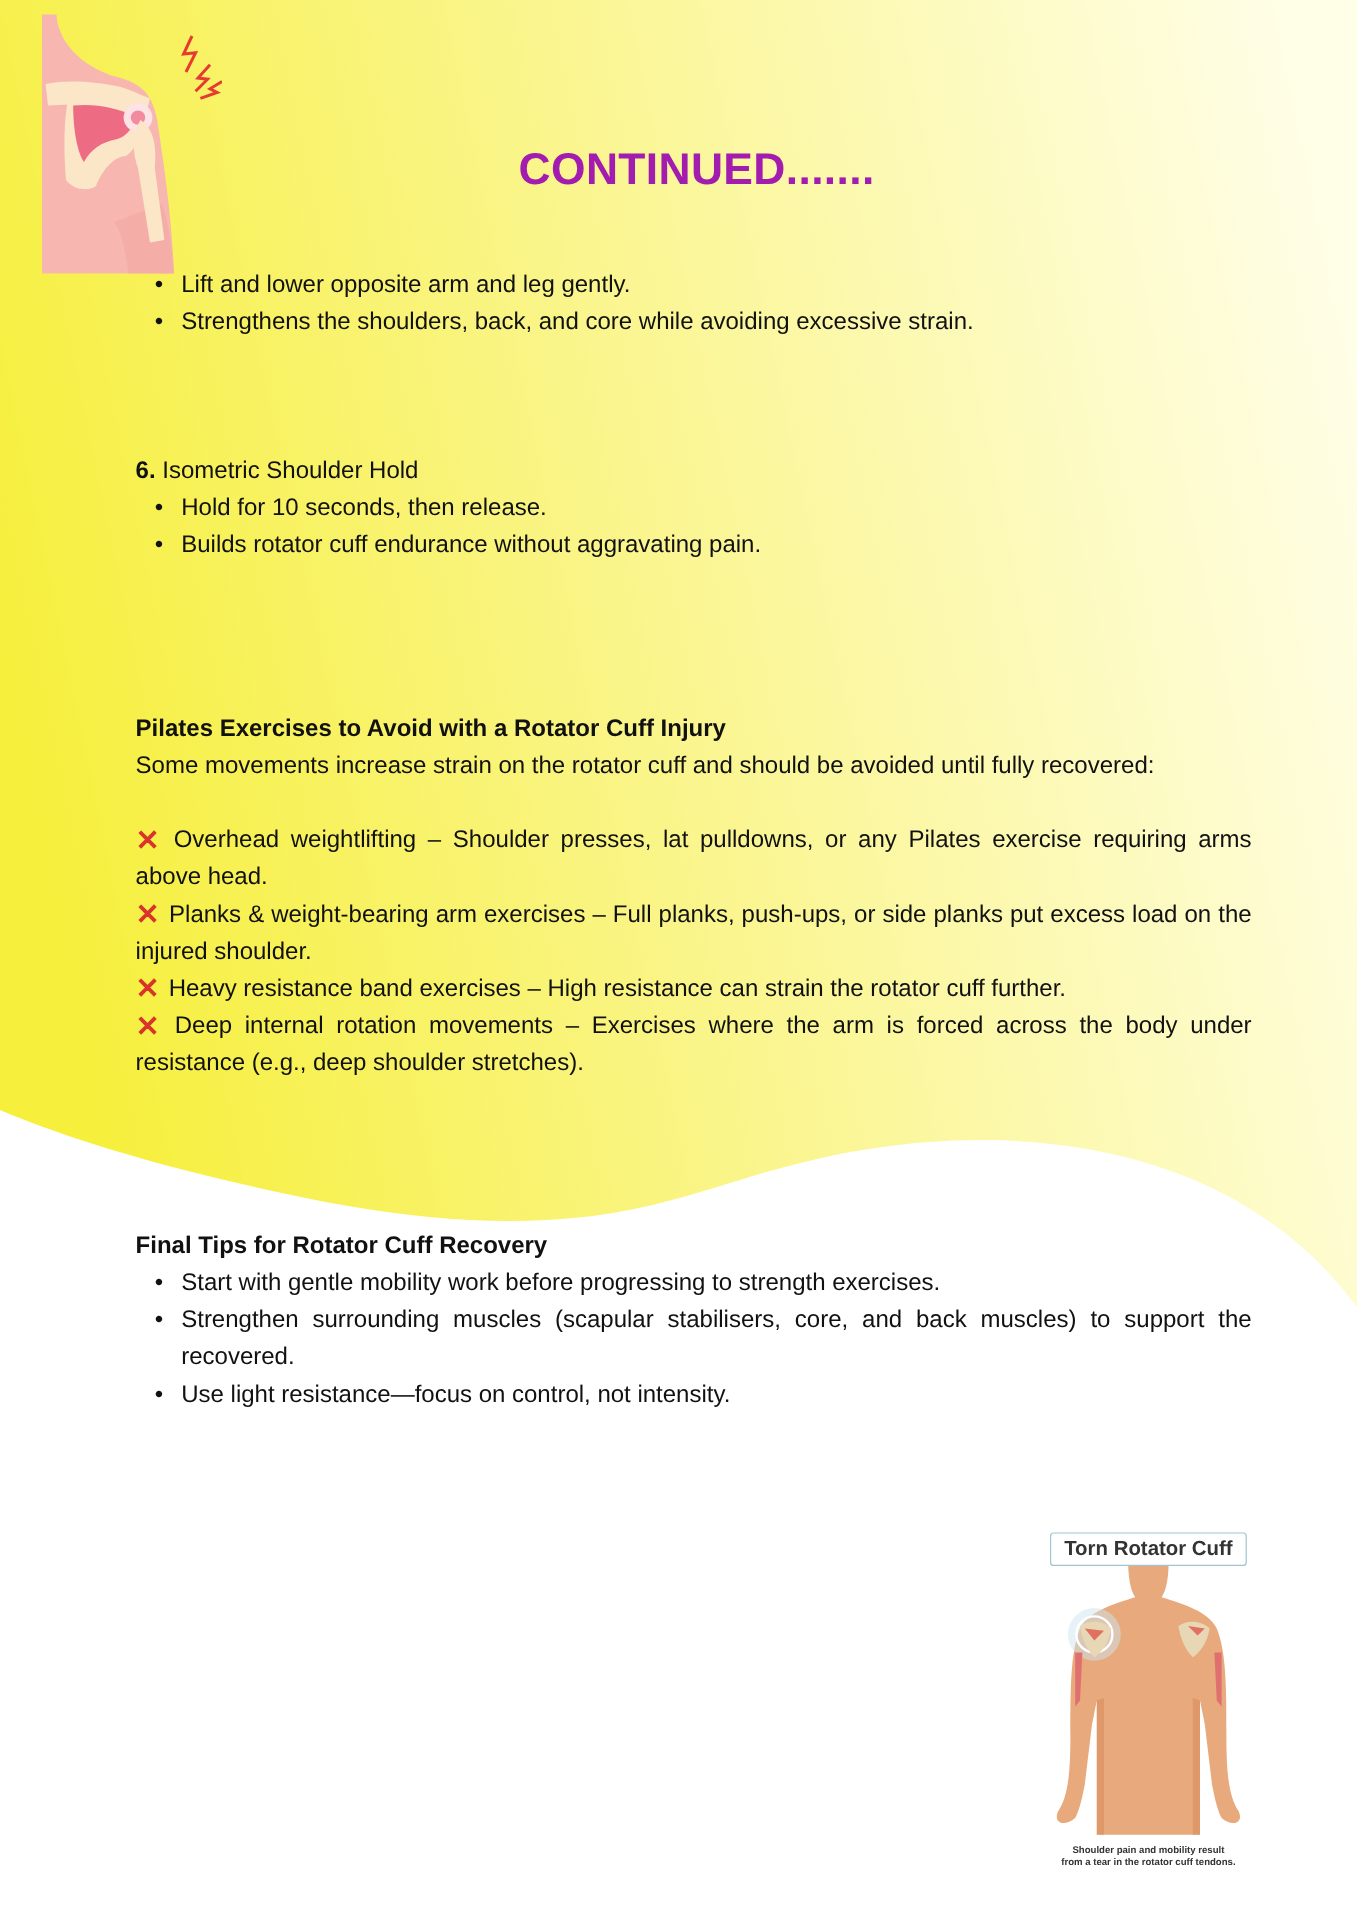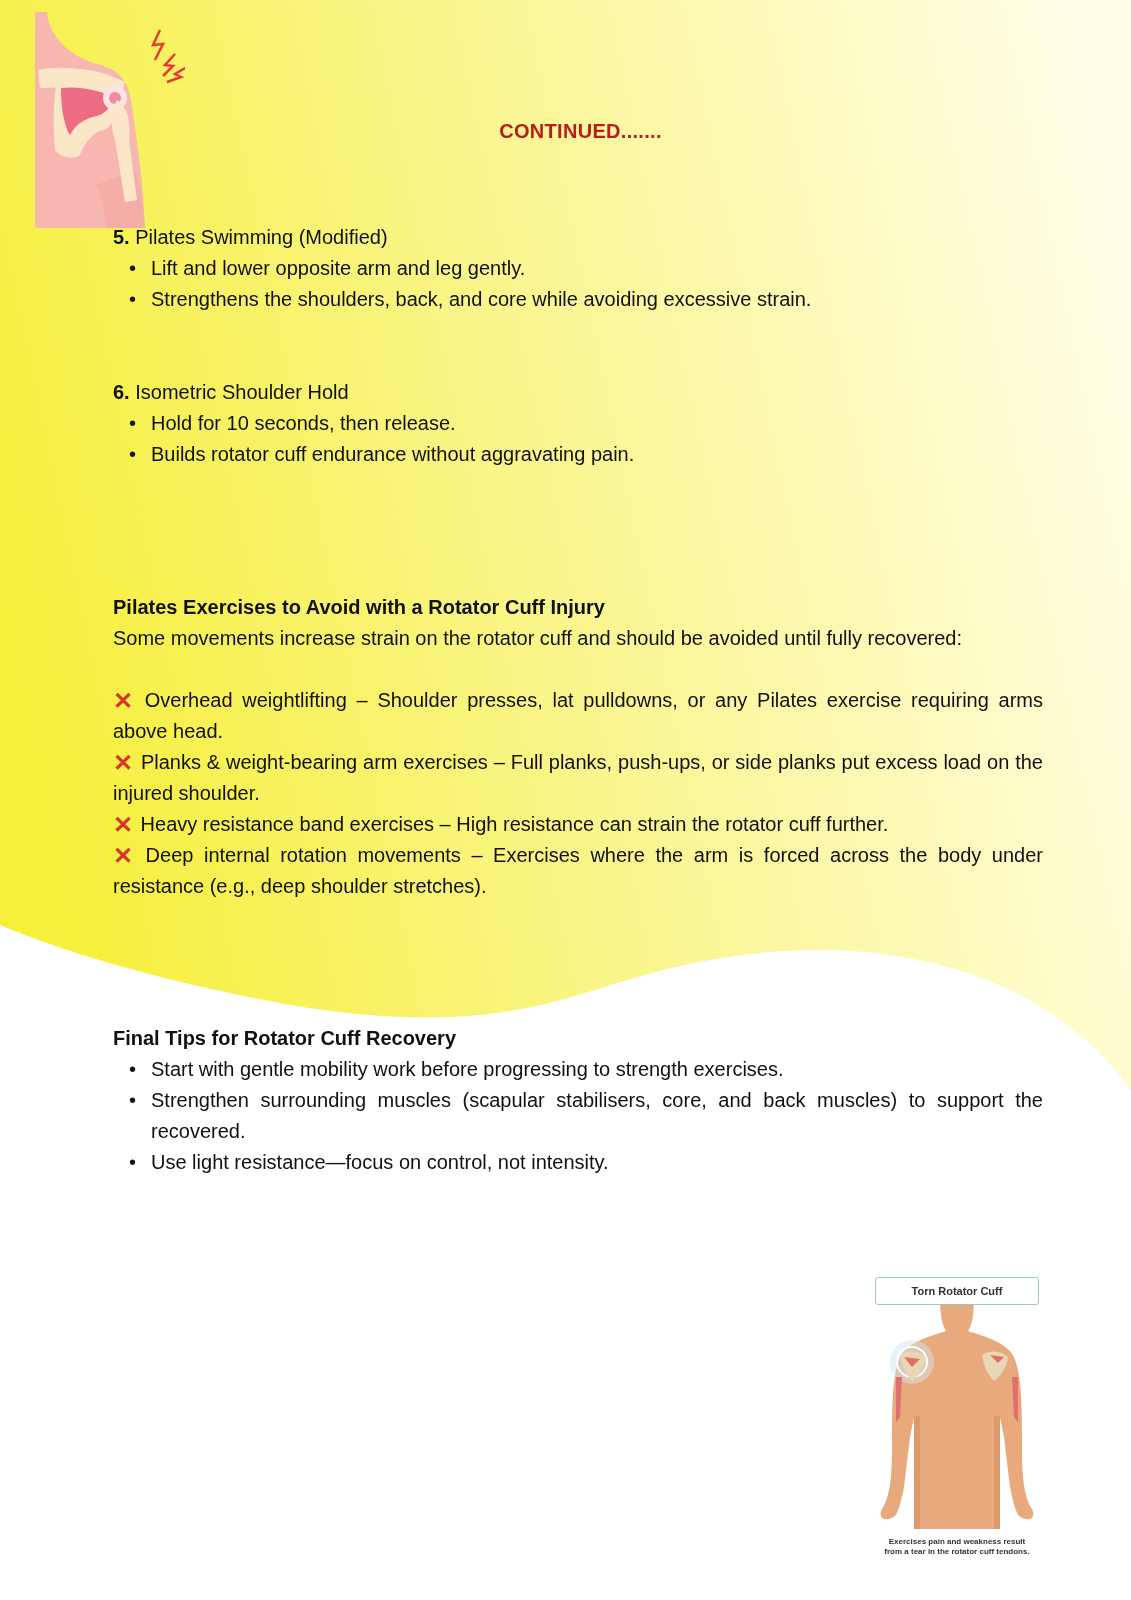--- a/index.html
+++ b/index.html
@@ -6,40 +6,40 @@
   body {
     width: 1131px; height: 1600px; position: relative; overflow: hidden;
     background: #ffffff;
     font-family: "Liberation Sans", sans-serif;
     color: #111111;
   }
   .bg { position: absolute; inset: 0; z-index: 0; }
   .content { position: absolute; inset: 0; z-index: 2; }
   .title {
     position: absolute; left: 0; right: 0; top: 120px; text-align: center;
-    font-size: 20px; font-weight: bold; color: #b91c1c; letter-spacing: 0.3px;
+    font-size: 37px; font-weight: bold; color: #a21caf; letter-spacing: 0.3px;
     padding-left: 30px;
   }
   .block { position: absolute; left: 113px; width: 930px; font-size: 20px; line-height: 31px; }
   .heading { font-weight: normal; }
   .heading b { font-weight: bold; }
   ul.bullets { list-style: none; margin: 0; padding: 0; }
   ul.bullets li { position: relative; padding-left: 38px; text-align: justify; text-align-last: left; }
   ul.bullets li::before {
     content: "\2022"; position: absolute; left: 16px; top: 0; font-size: 20px;
   }
   .just { text-align: justify; text-align-last: left; }
   .section-title { font-weight: bold; }
   .avoid-item { text-align: justify; text-align-last: left; }
   .x-icon { color: #d9342b; font-weight: bold; display: inline-block; width: 22px; text-align: left; font-size: 24px; line-height: 20px; vertical-align: -2px; }
   .diagram { position: absolute; left: 872px; top: 1277px; width: 170px; height: 290px; }
   .diagram-label {
     position: absolute; left: 3px; top: 0; width: 162px; height: 26px;
     border: 1.5px solid #9fc6cf; border-radius: 3px; background: #fff;
-    font-size: 11px; font-weight: bold; color: #333; text-align: center; line-height: 26px;
+    font-size: 17px; font-weight: bold; color: #333; text-align: center; line-height: 26px;
     z-index: 3;
   }
   .diagram-caption {
     position: absolute; left: -10px; top: 260px; width: 190px; text-align: center;
     font-size: 8px; line-height: 10px; color: #333; font-weight: bold;
   }
 </style>
 </head>
 <body>
 
@@ -66,24 +66,20 @@
   <path d="M82,90 C92,96 96,110 94,130 L102,190 L90,192 L80,130 C76,118 74,104 82,90 Z" fill="#fbe6c8"></path>
   <path d="M125,20 L118,35 L128,34 L120,50" stroke="#e63b32" stroke-width="2.5" fill="none"></path>
   <path d="M140,44 L130,55 L138,56 L128,66" stroke="#e63b32" stroke-width="2.5" fill="none"></path>
   <path d="M150,58 L140,64 L146,67 L132,72" stroke="#e63b32" stroke-width="2.5" fill="none"></path>
 </svg>
 
 <div class="content">
   <div class="title">CONTINUED.......</div>
 
   <div class="block" style="top:222px;">
-    <div class="heading">
-      <b>5.</b>
-      <span>Pilates Swimming (Modified)</span>
-    </div>
     <ul class="bullets">
       <li>Lift and lower opposite arm and leg gently.</li>
       <li>Strengthens the shoulders, back, and core while avoiding excessive strain.</li>
     </ul>
   </div>
 
   <div class="block" style="top:377px;">
     <div class="heading">
       <b>6.</b>
       <span>Isometric Shoulder Hold</span>
@@ -133,17 +129,17 @@
       <circle cx="40" cy="65" r="22" fill="#cde6f0" opacity="0.5"></circle>
       <circle cx="40" cy="65" r="15" fill="none" stroke="#ffffff" stroke-width="2"></circle>
       <path d="M28,58 C36,52 48,54 54,60 C52,72 46,80 40,84 C34,78 30,70 28,58 Z" fill="#e8d7b5"></path>
       <path d="M32,60 L48,62 L40,70 Z" fill="#e07060"></path>
       <path d="M110,58 C118,52 130,54 136,60 C134,72 128,80 122,84 C116,78 112,70 110,58 Z" fill="#e8d7b5"></path>
       <path d="M118,58 L132,60 L126,66 Z" fill="#e07060"></path>
       <path d="M24,80 L30,80 L28,120 L24,125 Z" fill="#e07070"></path>
       <path d="M140,80 L146,80 L146,125 L142,120 Z" fill="#e07070"></path>
     </svg>
     <div class="diagram-caption">
-      <div>Exercises pain and weakness result</div>
+      <div>Shoulder pain and mobility result</div>
       <div>from a tear in the rotator cuff tendons.</div>
     </div>
   </div>
 </div>
 
 </body></html>

